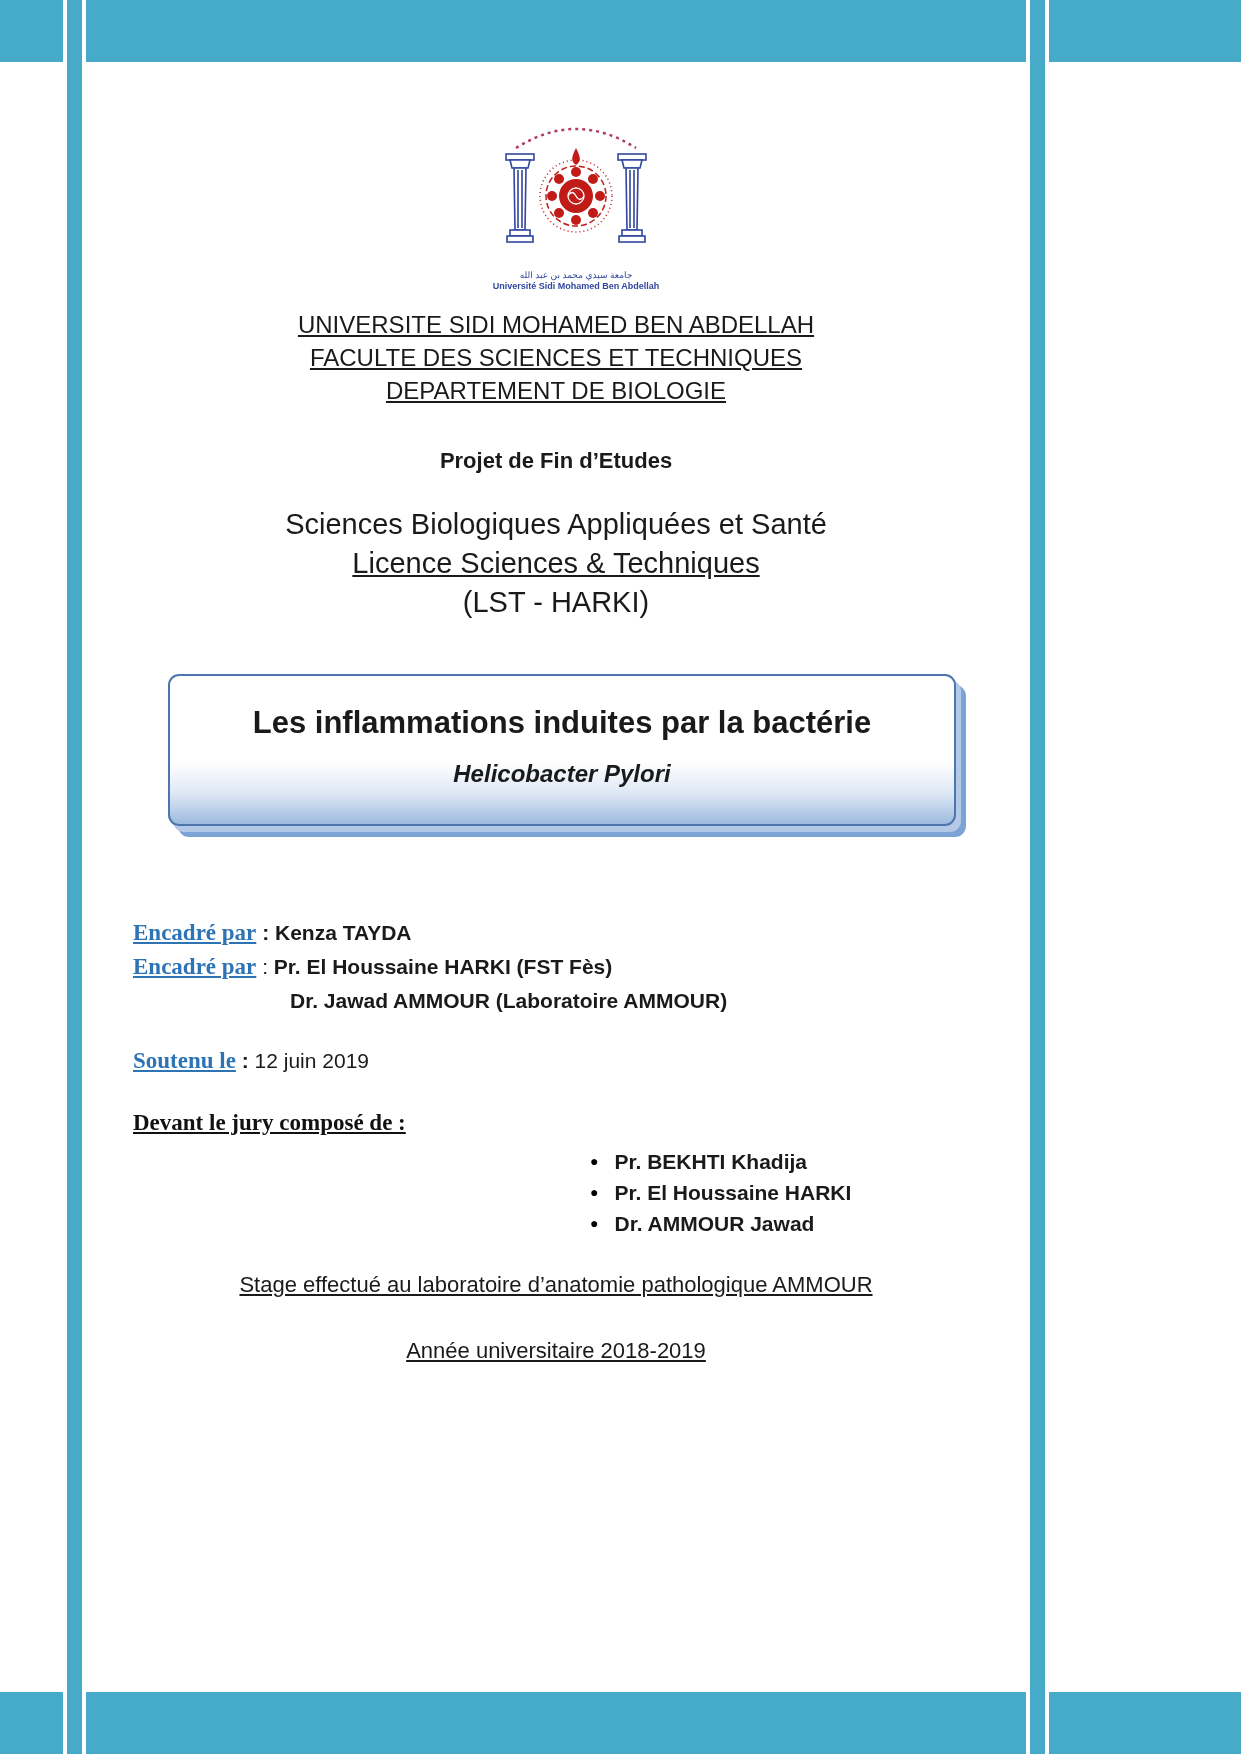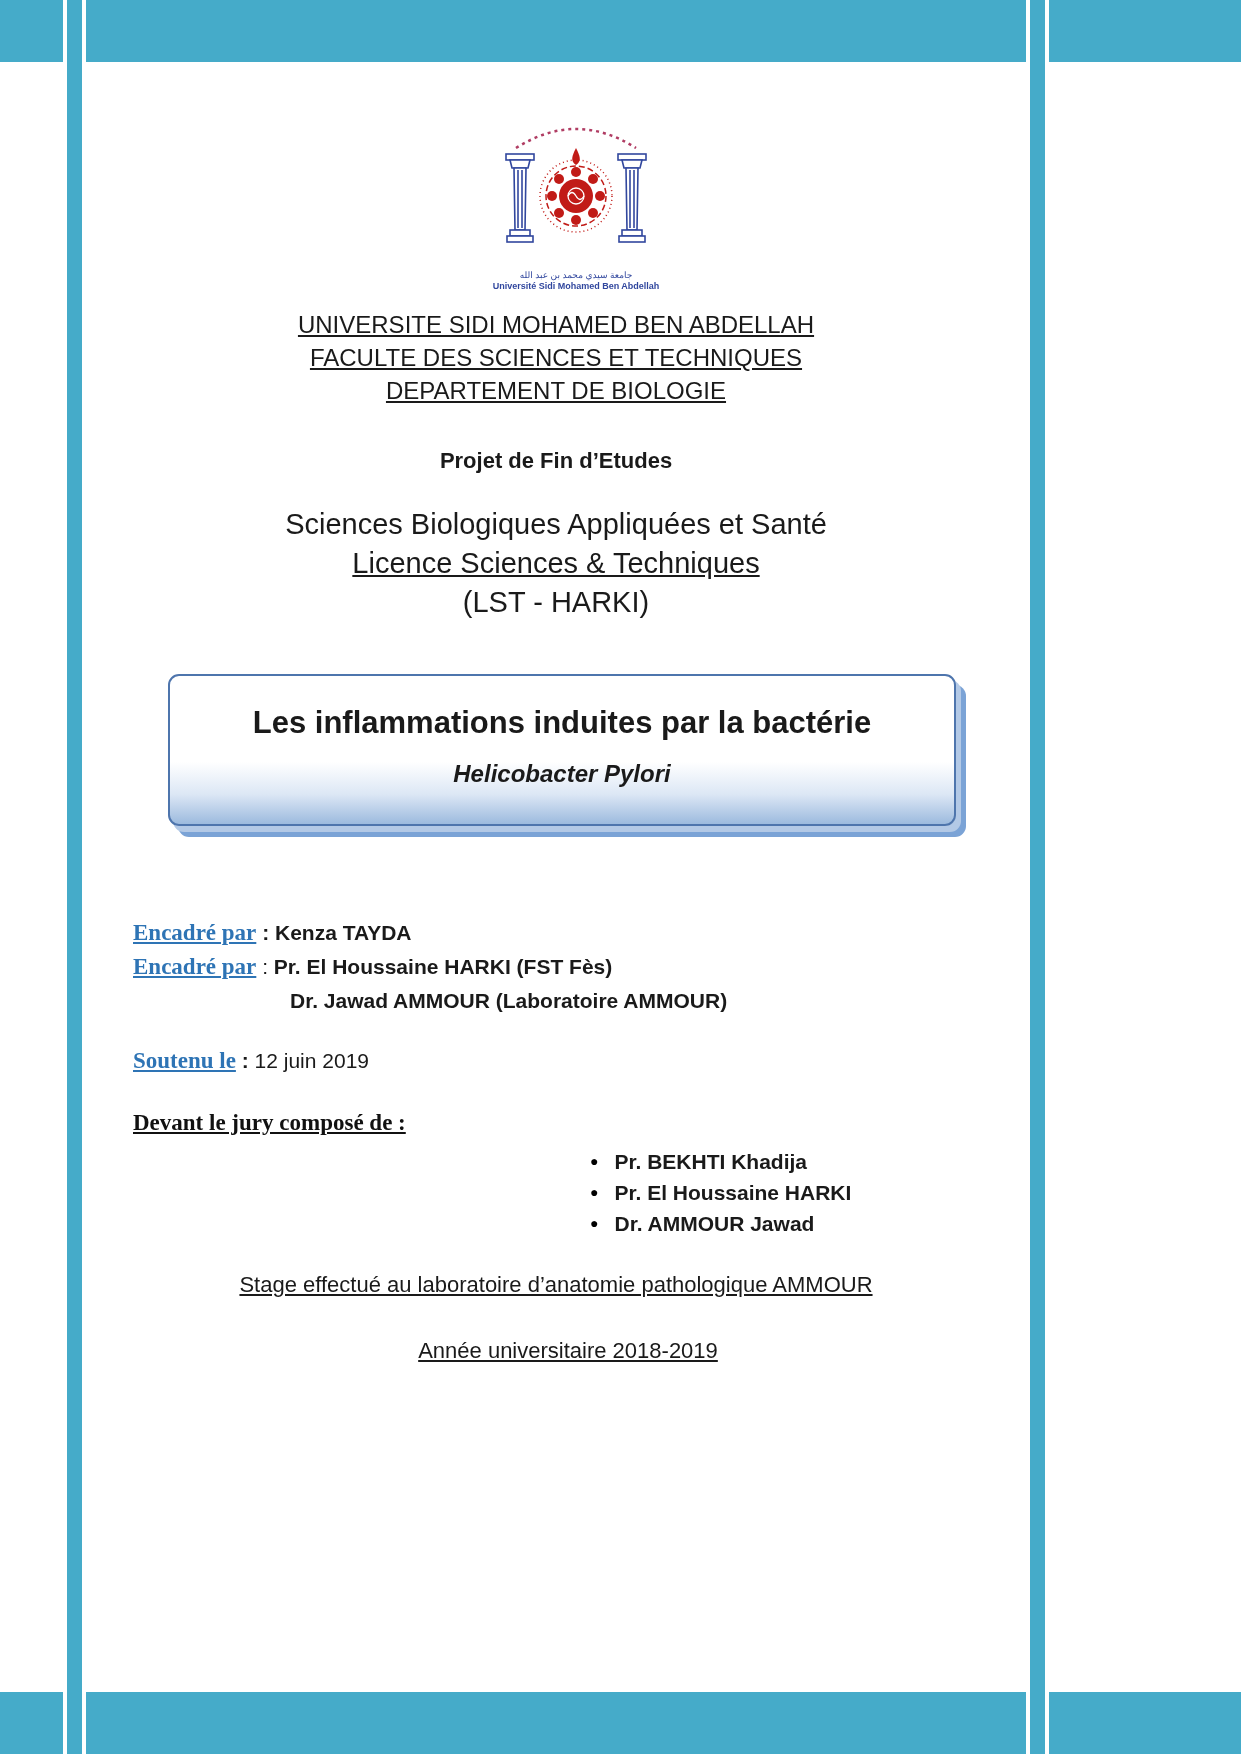--- a/index.html
+++ b/index.html
@@ -69,21 +69,21 @@
 
   .jury-list{position:absolute;top:1146px;left:508px;list-style:none;}
   .jury-list li{display:flex;align-items:center;font-size:21px;font-weight:bold;
     line-height:31px;}
   .jury-list li .dot{font-size:14px;margin-right:16px;color:#000;}
 
   .stage-line{position:absolute;top:1272px;left:0;width:100%;text-align:center;
     font-size:22px;}
   .stage-line span{text-decoration:underline;}
   .year-line{position:absolute;top:1338px;left:0;width:100%;text-align:center;
-    font-size:22px;margin-left:12px;}
+    font-size:22px;}
   .year-line span{text-decoration:underline;}
 </style>
 </head>
 <body>
 
 <div class="bar-top"></div>
 <div class="bar-bottom"></div>
 <div class="bar-left"></div>
 <div class="bar-right"></div>
 

